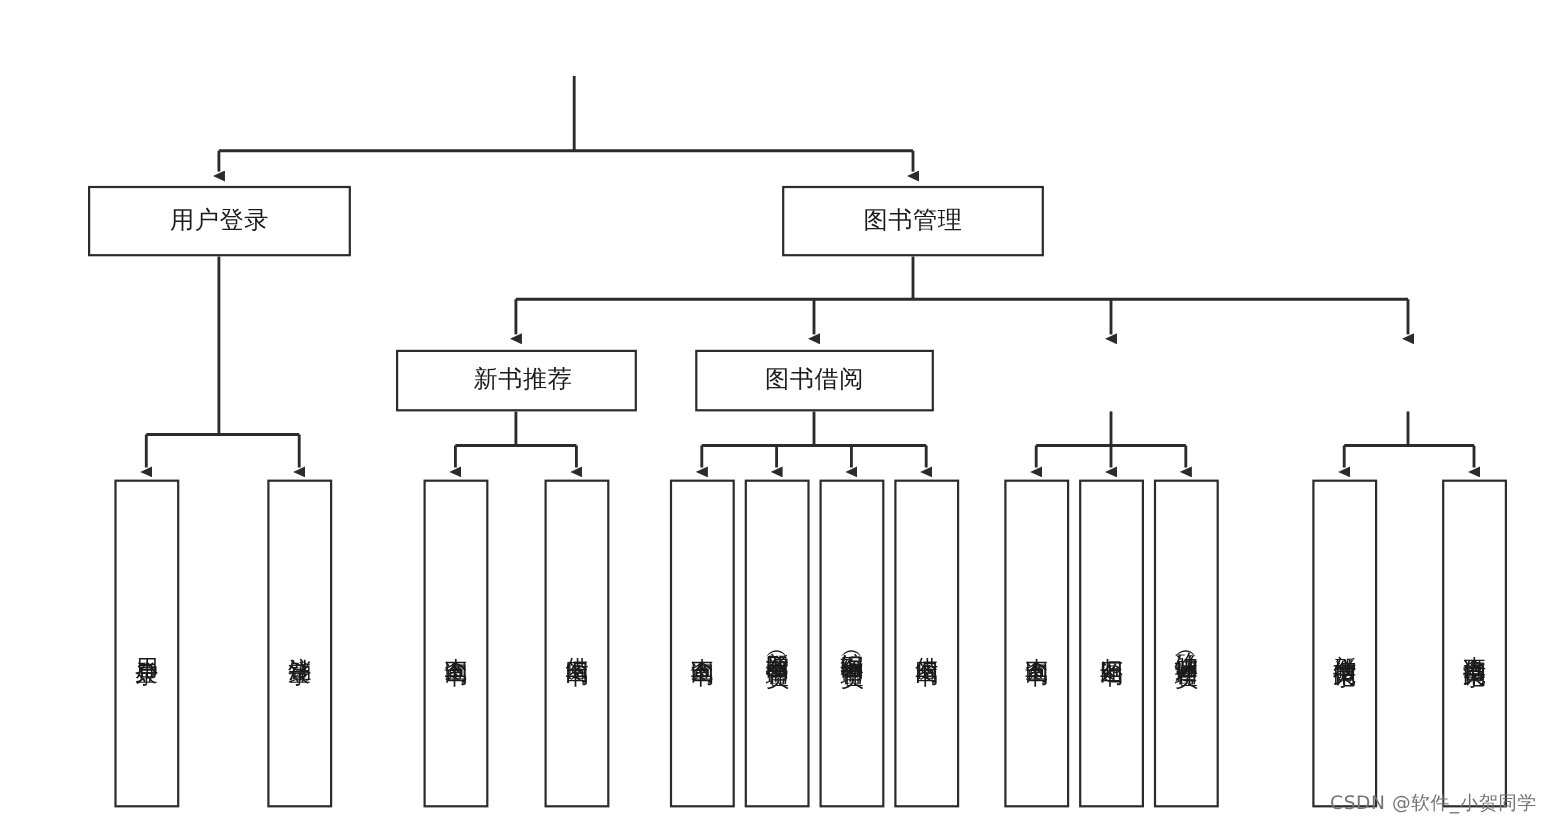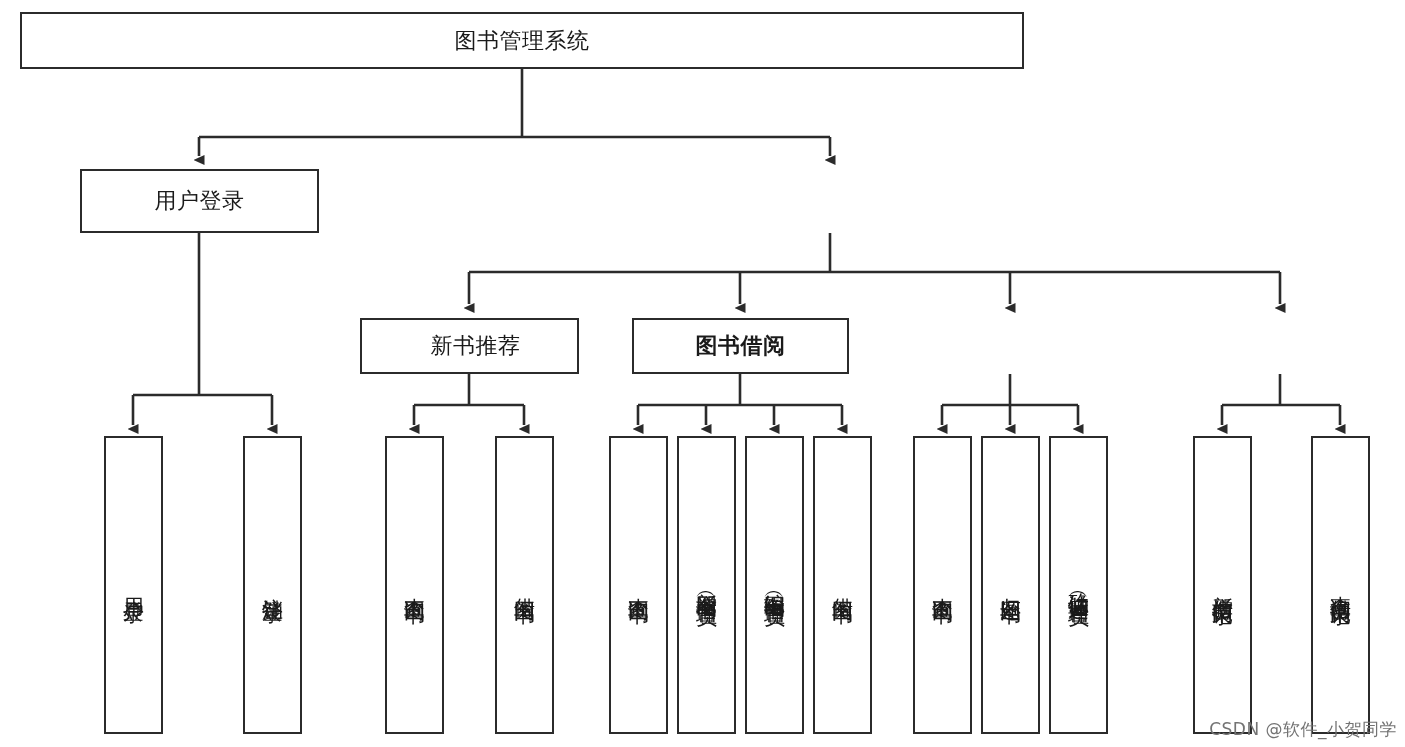--- a/index.html
+++ b/index.html
@@ -123,34 +123,34 @@
       <path d="M1010,405 L1010,425" marker-end="url(#arrow)"></path>
       <path d="M1078,405 L1078,425" marker-end="url(#arrow)"></path>
 
       <path d="M1280,374 L1280,405"></path>
       <path d="M1222,405 L1340,405"></path>
       <path d="M1222,405 L1222,425" marker-end="url(#arrow)"></path>
       <path d="M1340,405 L1340,425" marker-end="url(#arrow)"></path>
     </g>
   </svg>
 
-  <div class="node root horiz" style="left:20px; top:12px; width:1004px; height:57px;">
-    <span class="label">图书管理系统</span>
-  </div>
 
   <div class="node horiz" style="left:80px; top:169px; width:239px; height:64px;">
     <span class="label">用户登录</span>
   </div>
 
+  <div class="node horiz" style="left:711px; top:169px; width:238px; height:64px;">
+    <span class="label">图书管理</span>
+  </div>
 
   <div class="node horiz" style="left:360px; top:318px; width:219px; height:56px;padding-left:12px;">
     <span class="label">新书推荐</span>
   </div>
 
-  <div class="node horiz" style="left:632px; top:318px; width:217px; height:56px;font-weight:bold;">
+  <div class="node horiz" style="left:632px; top:318px; width:217px; height:56px;">
     <span class="label">图书借阅</span>
   </div>
 
 
 
   <div class="node vert" style="left:104px; top:436px; width:59px; height:298px;">
     <span class="label">用户登录</span>
   </div>
 
   <div class="node vert" style="left:243px; top:436px; width:59px; height:298px;">

